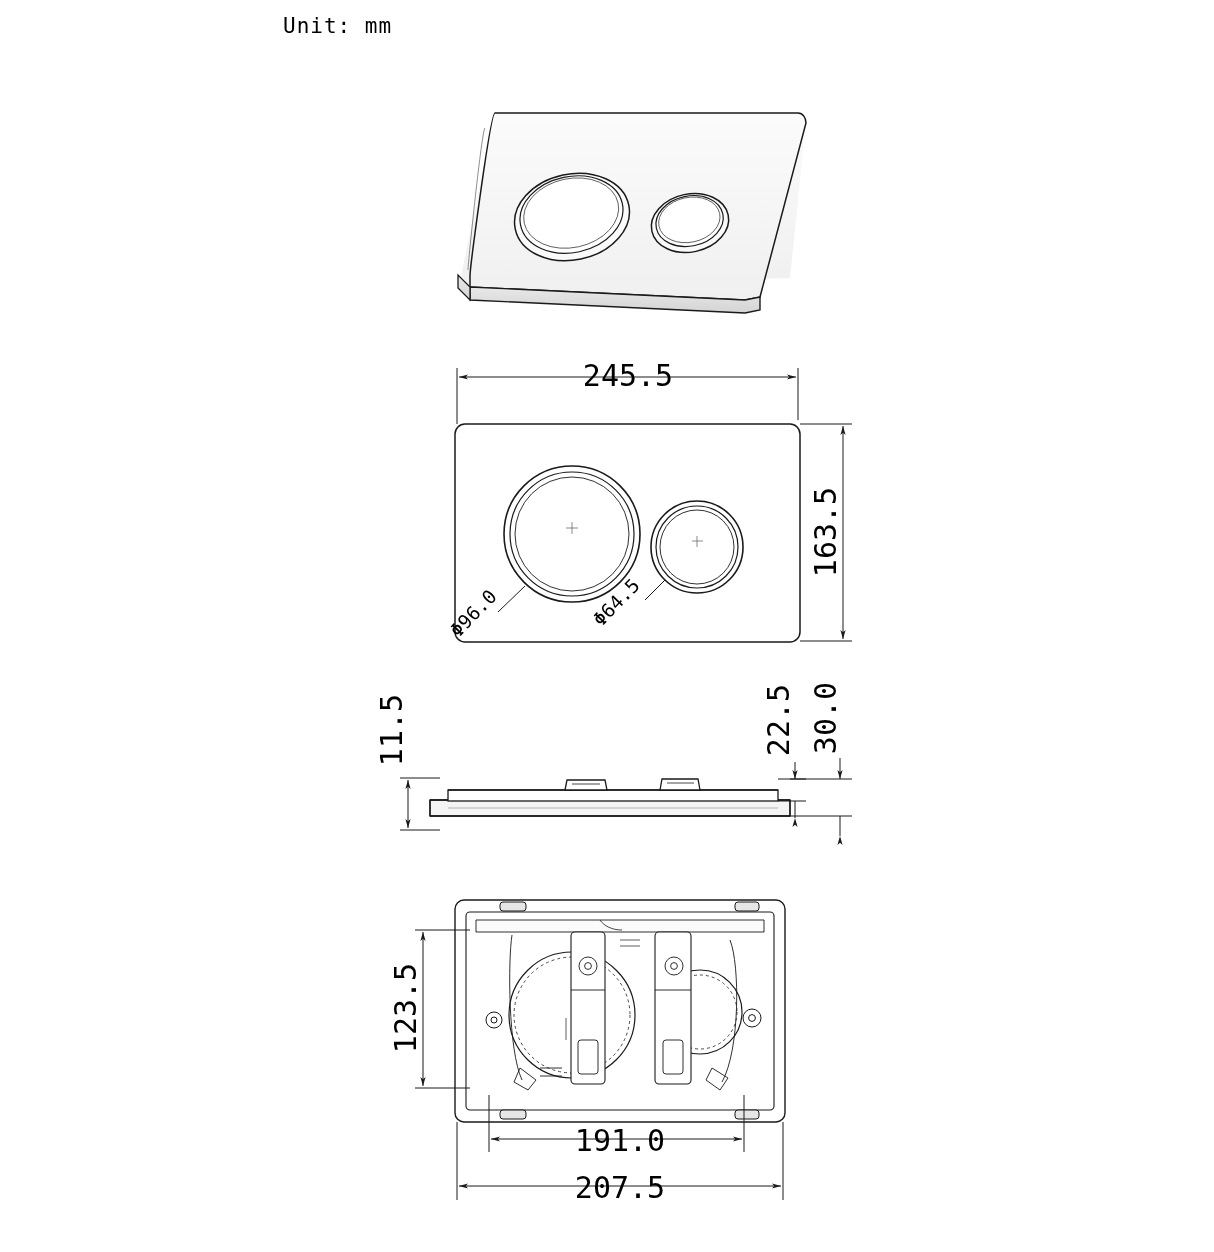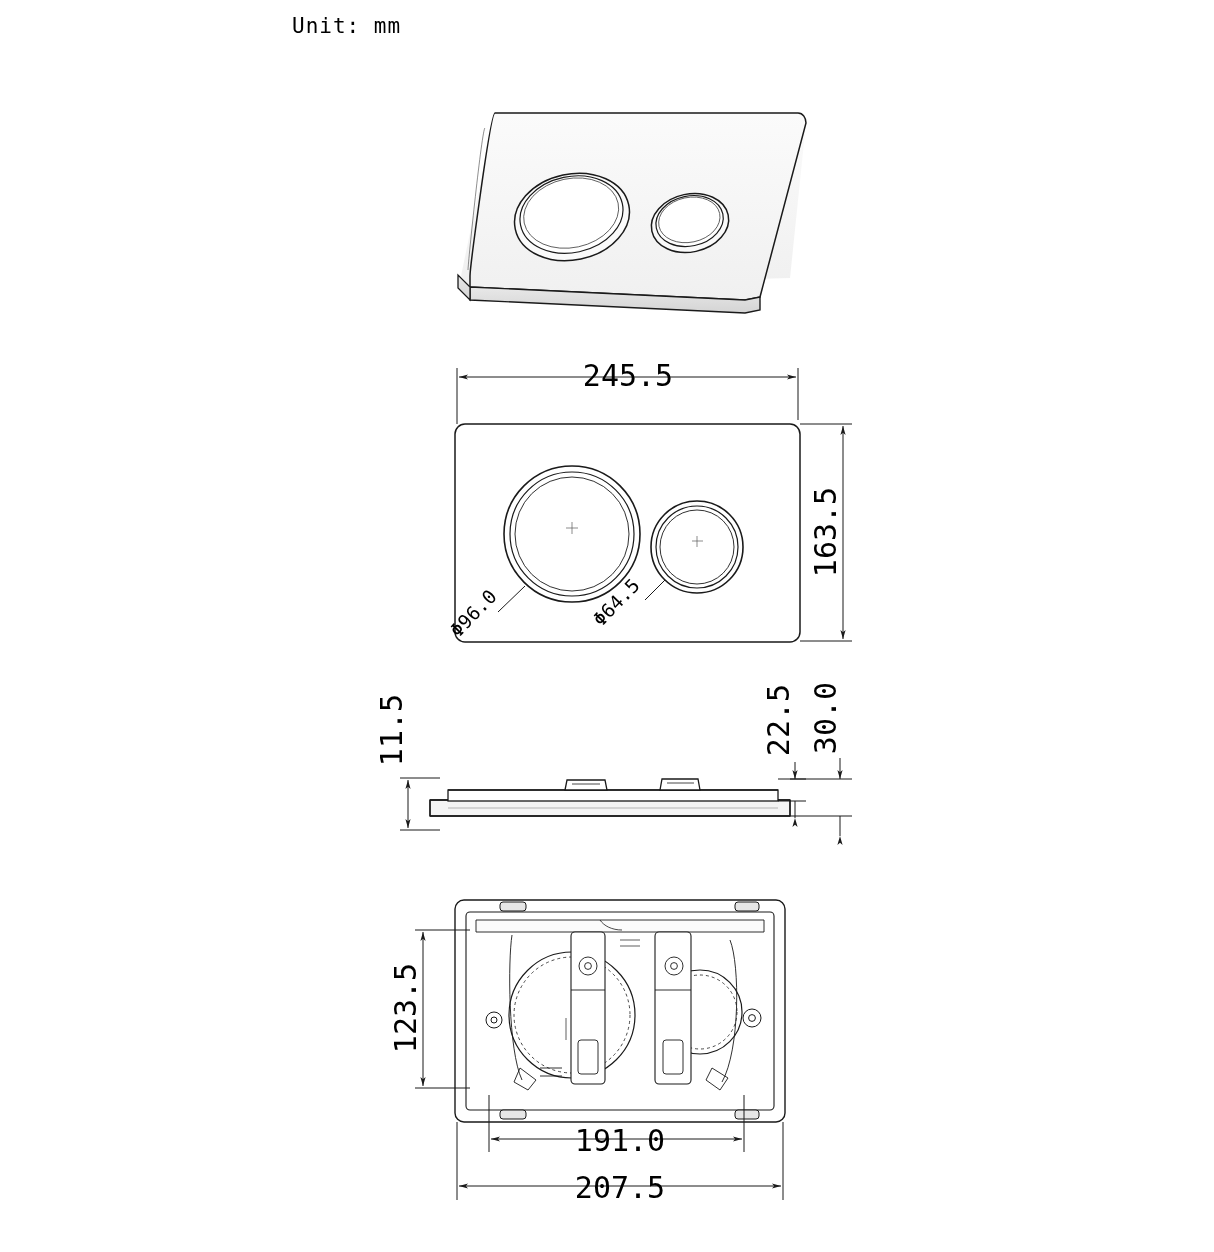--- a/index.html
+++ b/index.html
@@ -15,21 +15,20 @@
     color: #000;
     overflow: hidden;
   }
   .unit-label {
     position: absolute;
     left: 283px;
     top: 14px;
     font-size: 21px;
     letter-spacing: 1px;
     color: #000;
-    margin-left: 9px;
   }
   .svg-layer {
     position: absolute;
     left: 0;
     top: 0;
     width: 1214px;
     height: 1252px;
   }
   .dim-text {
     font-family: "DejaVu Sans Mono", monospace;

